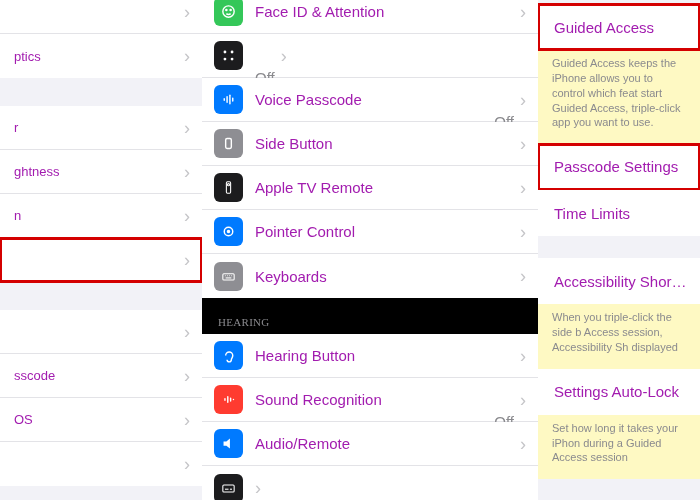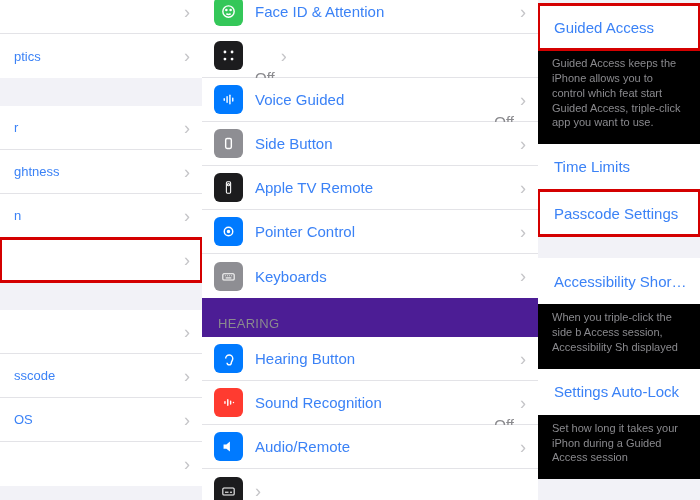--- a/index.html
+++ b/index.html
@@ -3,30 +3,30 @@
   <meta charset="utf-8">
   <style>
     * { margin: 0; padding: 0; box-sizing: border-box; font-family: -apple-system, BlinkMacSystemFont, "Segoe UI", Helvetica, Arial, sans-serif; -webkit-font-smoothing: antialiased; }
     body { background: #f2f2f7; width: 700px; height: 500px; overflow: hidden; display: flex; }
     .col { height: 500px; overflow: hidden; background: #f2f2f7; }
     .col1 { width: 202px; }
     .col2 { width: 336px; }
     .col3 { width: 202px; flex: 1; }
     .group { background: #fff; margin: 0; }
     .gap { height: 28px; background: #f2f2f7; }
-    .section-header { font-size: 13px; color: #8a8a8e; letter-spacing: 0.3px; padding: 18px 16px 6px 16px; background: #4c1d95; text-transform: uppercase; }
+    .section-header { font-size: 11px; color: #8a8a8e; letter-spacing: 0.3px; padding: 18px 16px 6px 16px; background: #000000; text-transform: uppercase; font-family: Liberation Serif, serif; }
     .row { display: flex; align-items: center; height: 44px; padding: 0 12px 0 12px; background: #fff; border-bottom: 0.5px solid #e3e3e7; position: relative; }
     .row:last-child { border-bottom: none; }
     .icon { width: 29px; height: 29px; border-radius: 6px; margin-right: 12px; display: flex; align-items: center; justify-content: center; flex-shrink: 0; }
     .icon svg { width: 17px; height: 17px; }
-    .label { flex: 1; font-size: 15px; color: #3b82f6; white-space: nowrap; overflow: hidden; text-overflow: ellipsis; }
+    .label { flex: 1; font-size: 15px; color: #a21caf; white-space: nowrap; overflow: hidden; text-overflow: ellipsis; }
     .value { font-size: 15px; color: #8a8a8e; margin-right: 6px; margin-top: 44px; }
     .chev { color: #c5c5c8; font-size: 18px; line-height: 1; }
     .highlight { outline: 3px solid #d40000; outline-offset: -2px; }
-    .footer-text { font-size: 11px; color: #8a8a8e; padding: 6px 14px 14px 14px; line-height: 1.35; background: #000000; }
+    .footer-text { font-size: 11px; color: #8a8a8e; padding: 6px 14px 14px 14px; line-height: 1.35; background: #fef9c3; }
     .col1 .row { padding-left: 14px; }
     .col1 .label { font-size: 13px; }
     .col3 .row { height: 46px; padding-left: 16px; }
     .col3 .label { font-size: 15px; }
     
     .bg-green { background: #34c759; }
     .bg-black { background: #1c1c1e; }
     .bg-blue { background: #007aff; }
     .bg-gray { background: #8e8e93; }
     .bg-red { background: #ff3b30; }
@@ -113,21 +113,21 @@
     </div>
     <div class="row">
       <div class="icon bg-blue">
         <svg viewBox="0 0 24 24" fill="#fff">
             <rect x="5" y="10" width="2" height="4" rx="1"></rect>
             <rect x="9" y="7" width="2" height="10" rx="1"></rect>
             <rect x="13" y="5" width="2" height="14" rx="1"></rect>
             <rect x="17" y="9" width="2" height="6" rx="1"></rect>
           </svg>
       </div>
-      <span class="label">Voice Guided</span>
+      <span class="label">Voice Passcode</span>
       <span class="value">Off</span>
       <span class="chev">›</span>
     </div>
     <div class="row">
       <div class="icon bg-gray">
         <svg viewBox="0 0 24 24" fill="none" stroke="#fff" stroke-width="2">
             <rect x="8" y="5" width="8" height="14" rx="2"></rect>
           </svg>
       </div>
       <span class="label">Side Button</span>
@@ -219,26 +219,26 @@
 <div class="col col3">
   <div style="height:4px"></div>
   <div class="group">
     <div class="row highlight">
       <span class="label">Guided Access</span>
     </div>
   </div>
   <div class="footer-text">Guided Access keeps the iPhone allows you to control which feat start Guided Access, triple-click app you want to use.</div>
 
   <div class="group">
-    <div class="row">
-      <span class="label">Time Limits</span>
-    </div>
     <div class="row highlight">
       <span class="label">Passcode Settings</span>
     </div>
+    <div class="row">
+      <span class="label">Time Limits</span>
+    </div>
   </div>
 
   <div style="height:22px"></div>
   <div class="group">
     <div class="row">
       <span class="label">Accessibility Shortcut</span>
     </div>
   </div>
   <div class="footer-text">When you triple-click the side b Access session, Accessibility Sh displayed</div>
 

